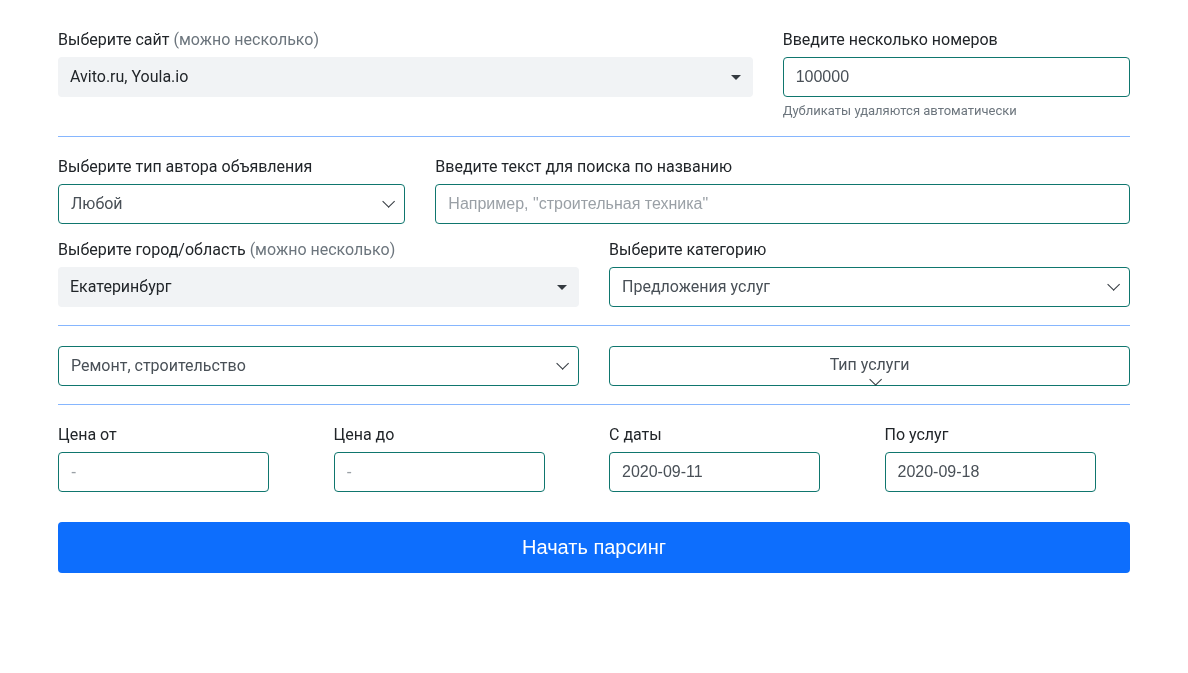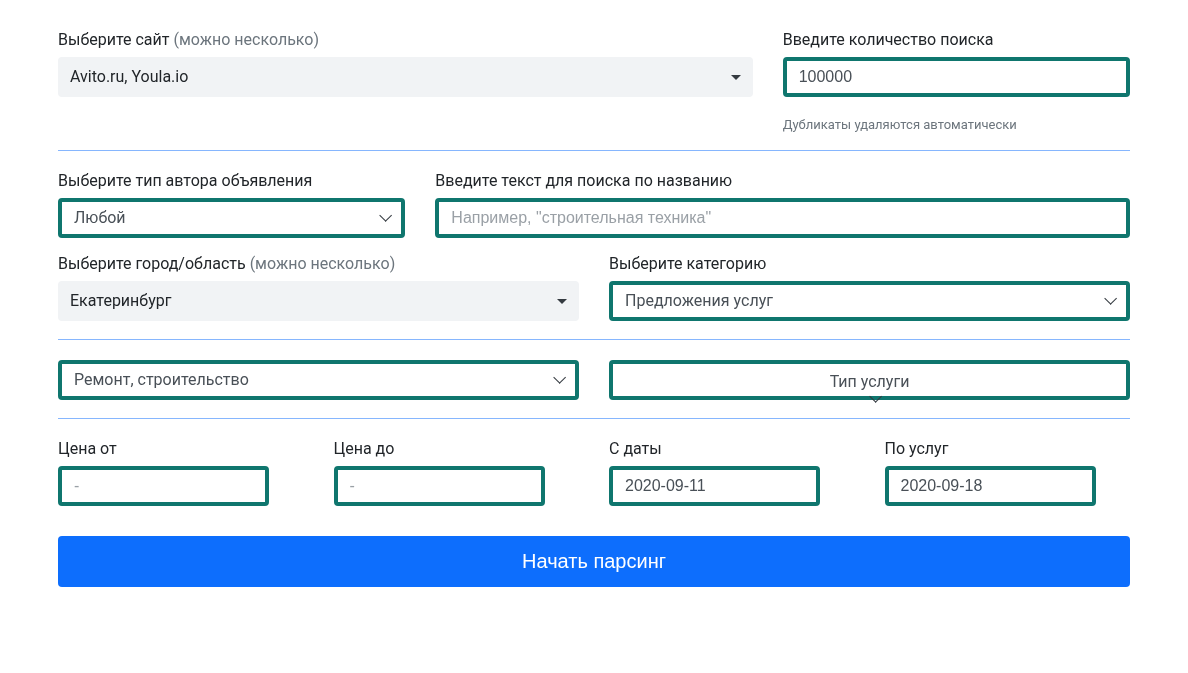--- a/index.html
+++ b/index.html
@@ -23,31 +23,31 @@
       color: #212529;
       margin-bottom: 8px;
       font-weight: 400;
     }
     label.field-label .hint {
       color: #6c757d;
     }
     .help-text {
       font-size: 13px;
       color: #6c757d;
-      margin-top: 20px;
+      margin-top: 6px;
     }
     .form-control, .form-select, .form-dropdown {
       display: block;
       width: 100%;
       height: 40px;
       padding: 6px 12px;
       font-size: 16px;
       color: #495057;
       background-color: #fff;
-      border: 4px solid #0f766e;
+      border: 1px solid #0f766e;
       border-radius: 4px;
       line-height: 1.5;
     }
     .form-control::placeholder { color: #9aa0a6; }
     .form-dropdown {
       display: flex;
       align-items: center;
       justify-content: space-between;
       background-color: #f1f3f5;
       border: none;
@@ -113,21 +113,21 @@
     <label class="field-label">
       <span>Выберите сайт</span>
       <span class="hint">(можно несколько)</span>
     </label>
     <div class="form-dropdown">
       <span>Avito.ru, Youla.io</span>
       <span class="caret"></span>
     </div>
   </div>
   <div class="col">
-    <label class="field-label">Введите количество поиска</label>
+    <label class="field-label">Введите несколько номеров</label>
     <input type="text" class="form-control" value="100000" style="">
     <div class="help-text">Дубликаты удаляются автоматически</div>
   </div>
 </div>
 
 <hr class="section-divider">
 
 <div class="row">
   <div class="col">
     <label class="field-label">Выберите тип автора объявления</label>

